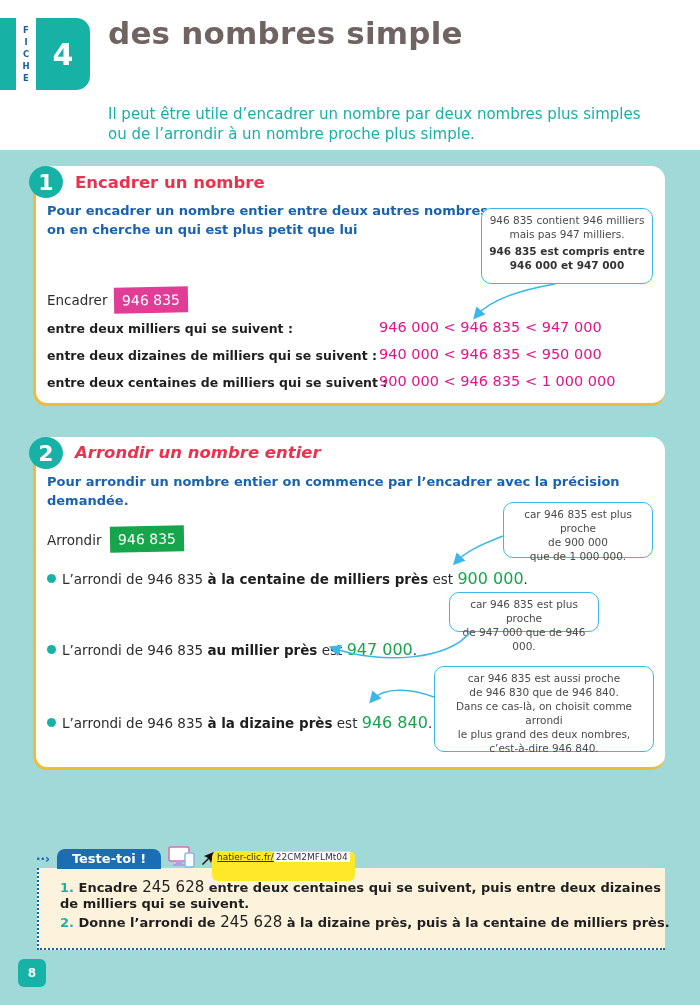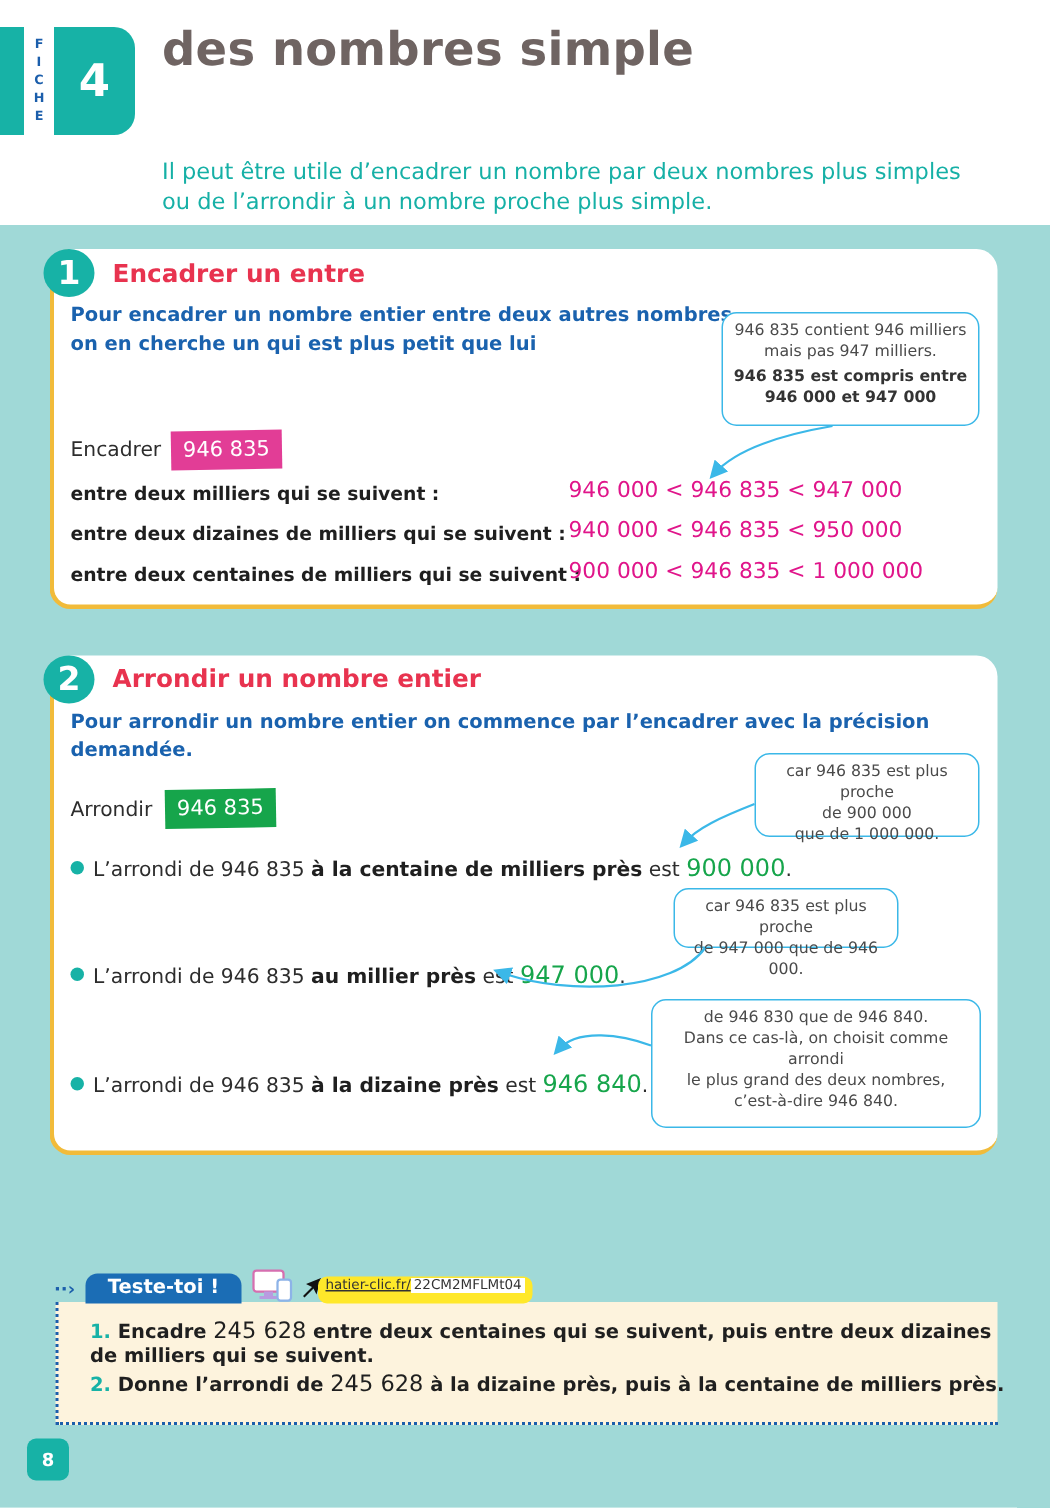--- a/index.html
+++ b/index.html
@@ -56,21 +56,21 @@
 
   
   .test-box { position: absolute; left: 37px; top: 868px; width: 628px; height: 82px; background: #fdf3dd;
     border-left: 2px dotted #1b5eab; border-bottom: 2px dotted #1b5eab; }
   .test-box-cover { position: absolute; left: 70px; top: 950px; width: 600px; height: 4px; background: #a0d9d7; }
   .test-tab { position: absolute; left: 57px; top: 849px; width: 104px; height: 20px; background: #1b6db5;
     border-radius: 8px 8px 0 0; color: #fff; font-weight: bold; font-size: 13px; text-align: center; line-height: 20px; }
   .test-arrow { position: absolute; left: 36px; top: 852px; font-size: 12px; color: #1b5eab; font-weight: bold; }
   .device-icon { position: absolute; left: 168px; top: 846px; width: 28px; height: 22px; }
   .cursor-icon { position: absolute; left: 200px; top: 850px; width: 16px; height: 16px; }
-  .link-tag { position: absolute; left: 212px; top: 851px; height: 18px; background: #ffe82a; border-radius: 6px;
+  .link-tag { position: absolute; left: 212px; top: 851px; height: 30px; background: #ffe82a; border-radius: 6px;
     padding: 0 5px; font-size: 9px; line-height: 13px; color: #333; }
   .link-tag .u { text-decoration: underline; }
   .link-tag .code { background: #fff; padding: 0 2px; }
   .q { position: absolute; left: 60px; font-size: 13px; font-weight: bold; color: #1f1f1f; line-height: 16px; }
   .q .n { color: #17b2a6; }
   .q .big { font-weight: normal; font-size: 15px; }
 
   .page-num { position: absolute; left: 18px; top: 959px; width: 28px; height: 28px; background: #17b2a6;
     border-radius: 6px; color: #fff; font-weight: bold; font-size: 12px; text-align: center; line-height: 28px; }
 </style>
@@ -93,21 +93,21 @@
 </div>
 <div class="intro">
   <div>Il peut être utile d’encadrer un nombre par deux nombres plus simples</div>
   <div>ou de l’arrondir à un nombre proche plus simple.</div>
 </div>
 
 <div class="bg-teal"></div>
 
 <div class="card card1"></div>
 <div class="num-circle" style="left:29px; top:166px;">1</div>
-<div class="sec-title" style="left:75px; top:173px;">Encadrer un entre</div>
+<div class="sec-title" style="left:75px; top:173px;">Encadrer un nombre</div>
 <div class="blue-text" style="left:47px; top:201px;">
   <div>Pour encadrer un nombre entier entre deux autres nombres,</div>
   <div>on en cherche un qui est plus petit que lui</div>
 </div>
 <div class="bubble" style="left:481px; top:208px; width:172px; height:76px;">
   <div>946 835 contient 946 milliers</div>
   <div>mais pas 947 milliers.</div>
   <div style="margin-top:3px;"><b>946 835 est compris entre</b></div>
   <div><b>946 000 et 947 000</b></div>
 </div>
@@ -116,21 +116,21 @@
 
 <div class="row-label" style="left:47px; top:321px;">entre deux milliers qui se suivent :</div>
 <div class="row-val" style="left:379px; top:319px;">946 000 &lt; 946 835 &lt; 947 000</div>
 <div class="row-label" style="left:47px; top:348px;">entre deux dizaines de milliers qui se suivent :</div>
 <div class="row-val" style="left:379px; top:346px;">940 000 &lt; 946 835 &lt; 950 000</div>
 <div class="row-label" style="left:47px; top:375px;">entre deux centaines de milliers qui se suivent :</div>
 <div class="row-val" style="left:379px; top:373px;">900 000 &lt; 946 835 &lt; 1 000 000</div>
 
 <div class="card card2"></div>
 <div class="num-circle" style="left:29px; top:437px;">2</div>
-<div class="sec-title" style="left:75px; top:443px;">Arrondir un nombre entier</div>
+<div class="sec-title" style="left:75px; top:443px;font-style:italic;">Arrondir un nombre entier</div>
 <div class="blue-text" style="left:47px; top:472px;">Pour arrondir un nombre entier on commence par l’encadrer avec la précision demandée.</div>
 
 <div class="label-plain" style="left:47px; top:532px;">Arrondir</div>
 <div class="tag tag-green" style="left:110px; top:526px;">946 835</div>
 
 <div class="bubble" style="left:503px; top:502px; width:150px; height:56px;">
   <div>car 946 835 est plus proche</div>
   <div>de 900 000</div>
   <div>que de 1 000 000.</div>
 </div>
@@ -140,20 +140,21 @@
 
 <div class="bubble" style="left:449px; top:592px; width:150px; height:40px;">
   <div>car 946 835 est plus proche</div>
   <div>de 947 000 que de 946 000.</div>
 </div>
 <div class="bullet-line" style="left:47px; top:628px;">
   <span class="bullet-dot"></span><span>L’arrondi de 946 835 </span><span class="b">au millier près</span><span> est </span><span class="g">947 000</span><span>.</span>
 </div>
 
 <div class="bubble" style="left:434px; top:666px; width:220px; height:86px;">
+  <div>car 946 835 est aussi proche</div>
   <div>de 946 830 que de 946 840.</div>
   <div>Dans ce cas-là, on choisit comme arrondi</div>
   <div>le plus grand des deux nombres,</div>
   <div>c’est-à-dire 946 840.</div>
 </div>
 <div class="bullet-line" style="left:47px; top:701px;">
   <span class="bullet-dot"></span><span>L’arrondi de 946 835 </span><span class="b">à la dizaine près</span><span> est </span><span class="g">946 840</span><span>.</span>
 </div>
 
 <svg class="arrows" viewBox="0 0 700 1005">

